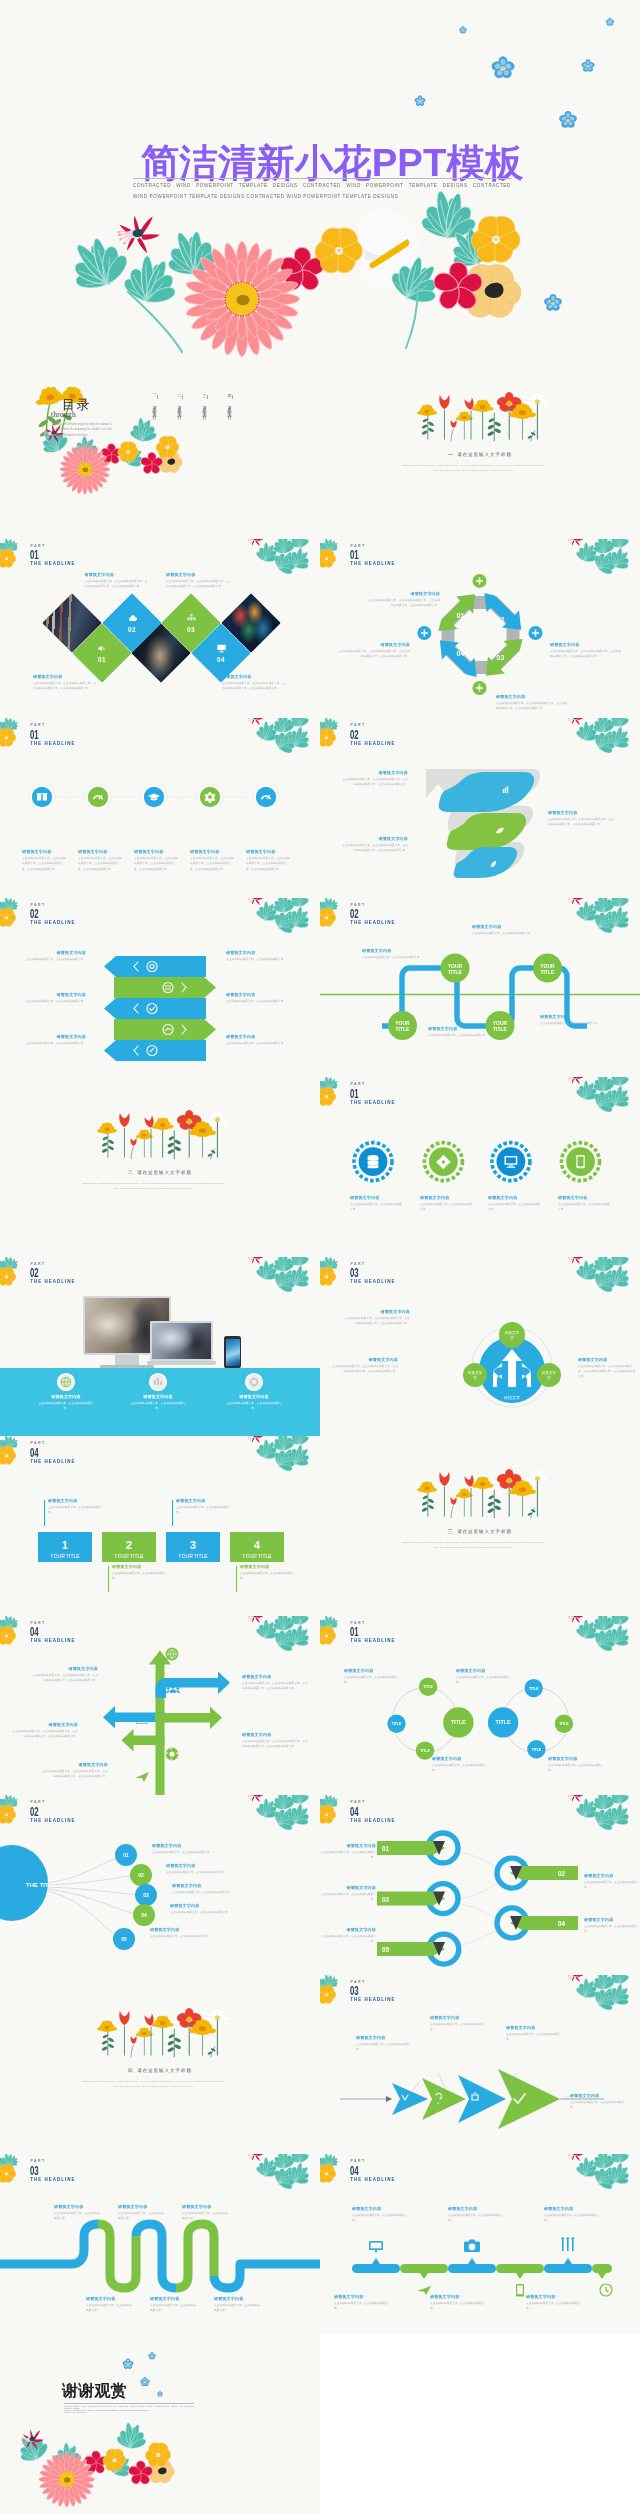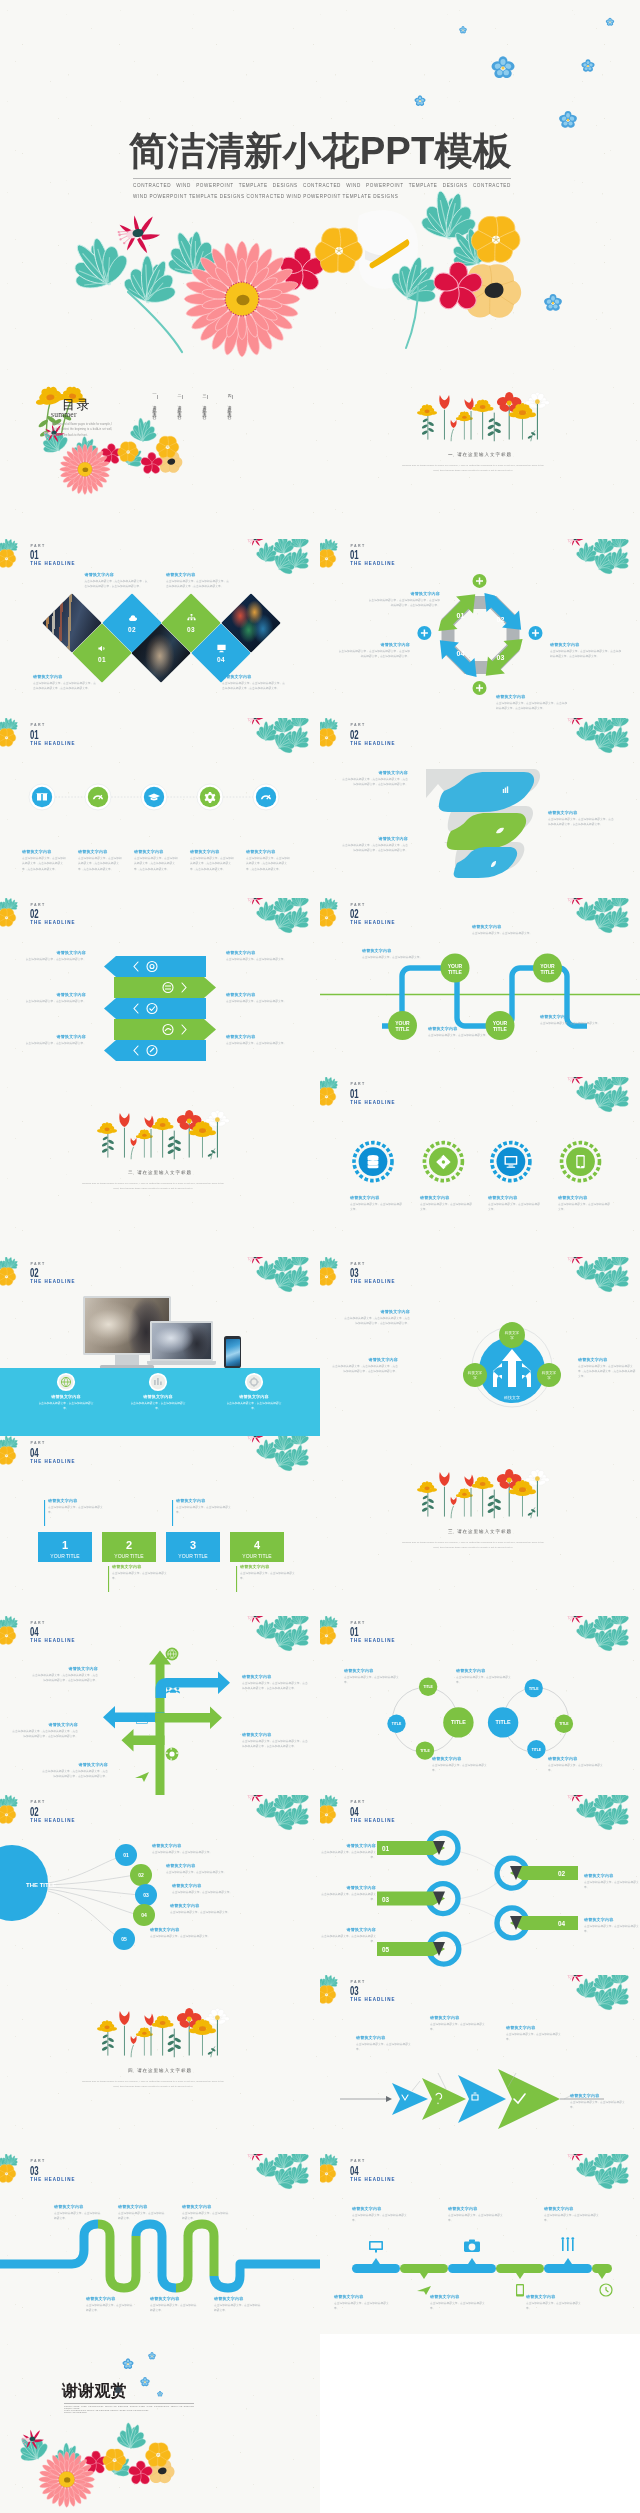--- a/index.html
+++ b/index.html
@@ -51,21 +51,21 @@
       radial-gradient(circle at 52% 17%, rgba(176,170,142,.45) 0.5px, transparent 0.65px),
       radial-gradient(circle at 77% 63%, rgba(176,170,142,.35) 0.45px, transparent 0.6px),
       radial-gradient(circle at 91% 29%, rgba(176,170,142,.5) 0.5px, transparent 0.65px),
       radial-gradient(circle at 38% 81%, rgba(176,170,142,.35) 0.45px, transparent 0.6px),
       radial-gradient(circle at 64% 93%, rgba(176,170,142,.4) 0.5px, transparent 0.65px),
       radial-gradient(circle at 13% 69%, rgba(176,170,142,.3) 0.45px, transparent 0.6px);
     background-size:113px 91px,97px 109px,127px 83px,89px 119px,101px 97px,133px 101px,91px 127px,119px 89px;
     opacity:.55;}
 
   
-  .cv-title{position:absolute;left:128px;top:129px;margin:1px;font-size:38.3px;line-height:42px;font-weight:700;color:#404040;letter-spacing:0.15px;font-family:"Liberation Sans",sans-serif;white-space:nowrap;}
+  .cv-title{position:absolute;left:128px;top:129px;margin:13px;font-size:38.3px;line-height:42px;font-weight:700;color:#8b5cf6;letter-spacing:0.15px;font-family:"Liberation Sans",sans-serif;white-space:nowrap;}
   .cv-sub1{position:absolute;left:133px;top:183px;width:378px;text-align:justify;text-align-last:justify;font-size:4.6px;letter-spacing:.62px;color:#6f6f6f;}
   .cv-sub2{position:absolute;left:133px;top:194px;width:278px;font-size:4.6px;letter-spacing:.62px;color:#6f6f6f;}
   .cv-rule{position:absolute;left:133px;top:178px;width:378px;height:0.6px;background:#b9b9b9;}
   .cv-blossoms{position:absolute;left:0;top:0;}
   .cv-flowers{position:absolute;left:0;top:0;width:640px;height:359px;}
   .abs{position:absolute;left:0;top:0;width:100%;height:100%;}
 
   
   .toc-title{position:absolute;left:62px;top:36px;font-size:13px;line-height:19px;font-weight:400;color:#1a1a1a;letter-spacing:1.5px;font-family:"Liberation Serif",serif;}
   .toc-sub{position:absolute;left:51px;top:51px;font-size:7.6px;color:#3c3c3c;letter-spacing:0.2px;font-family:"Liberation Serif",serif;}
@@ -621,21 +621,21 @@
       <div class="paper"></div>
       <svg class="abs" viewBox="0 0 320 179.5">
         <g transform="translate(42,36) scale(0.62)">
             <use href="#yellowstems"></use>
           </g>
         <g transform="translate(115,100) scale(0.47)">
             <use href="#bouquet-mini"></use>
           </g>
       </svg>
       <div class="toc-title">目录</div>
-      <div class="toc-sub">summer</div>
+      <div class="toc-sub">through</div>
       <div class="toc-body">Russian and oil flower pages to whole for example, I click in hottest the beginning to a build-in set well, download the back to the front.</div>
       <div class="toc-items">
         <div class="toc-item">
             <span>一</span>
             <i class="tsep"></i>
             <span>请在此输入内容</span>
           </div>
         <div class="toc-item">
             <span>二</span>
             <i class="tsep"></i>

